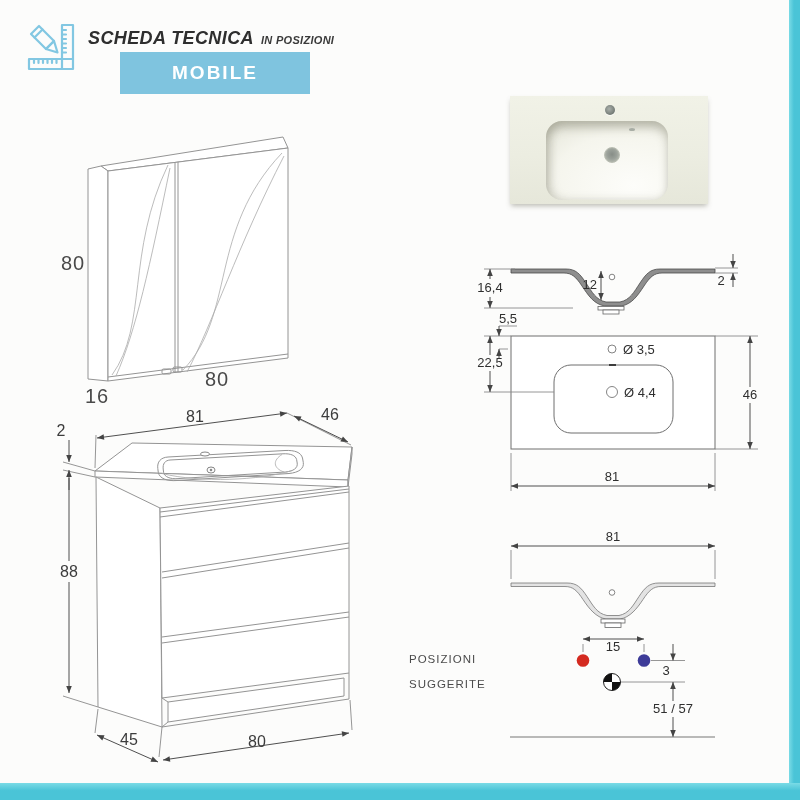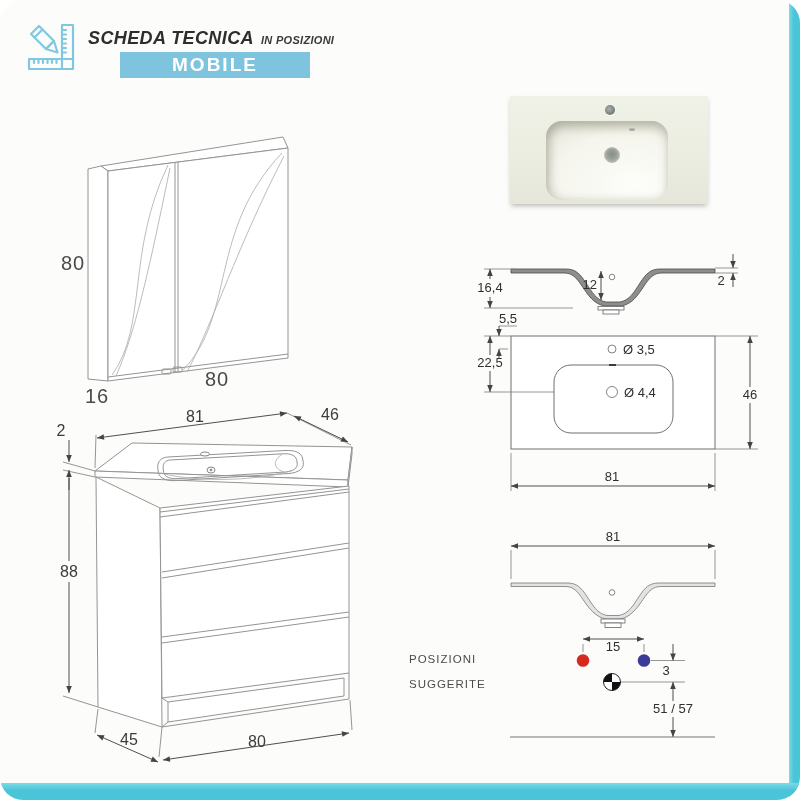--- a/index.html
+++ b/index.html
@@ -1,23 +1,23 @@
 <!DOCTYPE html>
 <html><head>
 <meta charset="utf-8">
 <style>
   html,body{margin:0;padding:0;background:#ffffff;}
   .sheet{position:relative;width:800px;height:800px;background:#fcfcfb;overflow:hidden;
-         font-family:"Liberation Sans",sans-serif;border-radius:23px;}
+         font-family:"Liberation Sans",sans-serif;}
   
   .logo{position:absolute;left:26px;top:20px;}
   .titles{position:absolute;left:88px;top:28px;display:flex;align-items:baseline;gap:7px;white-space:nowrap;}
   .title{font-style:italic;font-weight:bold;font-size:18px;letter-spacing:.4px;color:#2e2e2e;}
   .subtitle{font-style:italic;font-weight:bold;font-size:11px;letter-spacing:.3px;color:#3a3a3a;}
-  .banner{position:absolute;left:120px;top:52px;width:190px;height:26px;background:#7fc4df;
+  .banner{position:absolute;left:120px;top:52px;width:190px;height:42px;background:#7fc4df;
           color:#ffffff;font-weight:bold;font-size:19px;letter-spacing:2px;
           display:flex;align-items:center;justify-content:center;}
   
   .photo{position:absolute;left:510px;top:96px;width:198px;height:108px;
          background:linear-gradient(180deg,#f1f2e7 0%,#ecede1 55%,#e6e7da 100%);
          box-shadow:0 3px 5px -1px rgba(110,110,95,.45);}
   .photo .bowl{position:absolute;left:36px;top:25px;width:122px;height:79px;border-radius:16px;
          background:radial-gradient(135% 135% at 72% 82%, #fdfdfa 0%, #f5f5ed 50%, #d7d8c9 100%);
          box-shadow:inset 0 7px 10px rgba(135,135,118,.45), inset 5px 0 9px rgba(135,135,118,.28);}
   .photo .fh{position:absolute;left:95px;top:9px;width:10px;height:10px;border-radius:50%;

